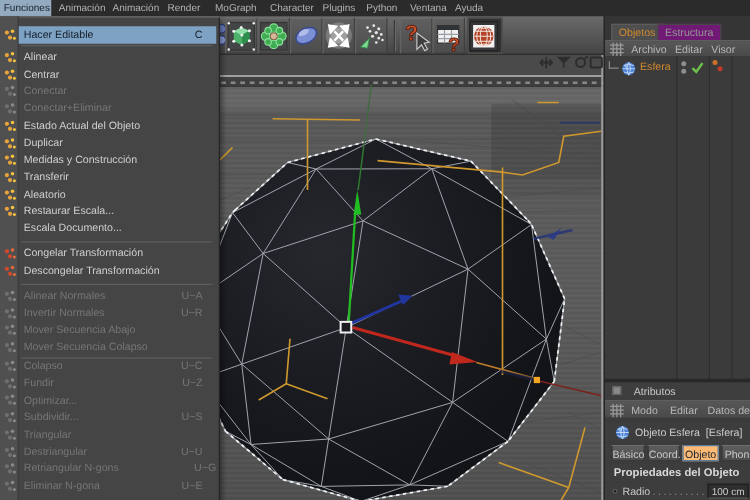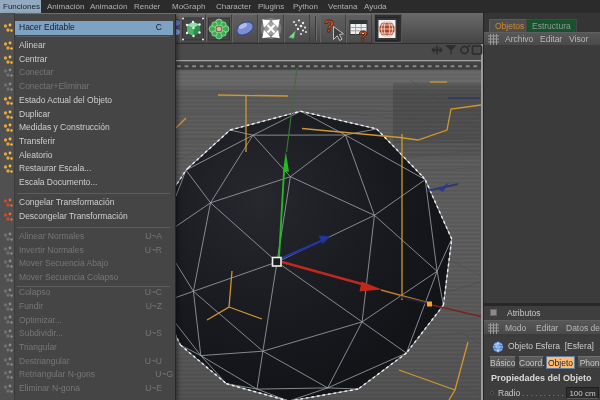--- a/index.html
+++ b/index.html
@@ -183,32 +183,51 @@
 <path d="M447 46 h8 l-4 4 Z M451 49 v5" fill="#2d2d2d" stroke="#2d2d2d" stroke-width="1.4"></path>
 <g stroke="#2d2d2d" stroke-width="1.6" fill="none">
  <circle cx="464.5" cy="50" r="3.6"></circle>
  <path d="M468 47 l2.4 -2"></path>
  <rect x="472.5" y="46" width="9" height="8" rx="1"></rect>
 </g>
 </svg>
 <div style="position:absolute;left:483px;top:13px;width:117px;height:387px;background:#3b3b3b;border-left:1px solid #252525">
 <div style="position:absolute;left:0;top:0;width:116px;height:19px;background:#353535">
  <div style="position:absolute;left:5px;top:6px;height:13px;padding:0 5px;background:#4e4e4e;border:1px solid #5c5c5c;border-bottom:none;color:#d28a2e;font-size:8.5px;line-height:13px">Objetos</div>
- <div style="position:absolute;left:42px;top:6px;height:13px;padding:0 5px;background:#14532d;border:1px solid #474747;border-bottom:none;color:#979797;font-size:8.5px;line-height:13px">Estructura</div>
+ <div style="position:absolute;left:42px;top:6px;height:13px;padding:0 5px;background:#701a75;border:1px solid #474747;border-bottom:none;color:#979797;font-size:8.5px;line-height:13px">Estructura</div>
 </div>
 <div style="position:absolute;left:0;top:19px;width:117px;height:13px;background:linear-gradient(#575757,#4a4a4a);border-top:1px solid #5f5f5f;color:#b8b8b8;font-size:8.5px;line-height:13px">
  <span style="position:absolute;left:3px;top:1px"><svg width="13" height="11" viewBox="0 0 13 11">
           <g stroke="#9a9a9a" stroke-width="1">
             <path d="M1 2 h11 M1 5 h11 M1 8 h11 M3.5 0 v11 M6.5 0 v11 M9.5 0 v11"></path>
           </g>
         </svg></span>
  <span style="position:absolute;left:21px">Archivo</span>
       <span style="position:absolute;left:56px">Editar</span>
       <span style="position:absolute;left:85px">Visor</span>
 </div>
+<div style="position:absolute;left:0;top:32px;width:117px;height:258px;background:#3b3b3b">
+ <div style="position:absolute;left:57px;top:0;width:1px;height:258px;background:#2e2e2e"></div>
+ <div style="position:absolute;left:83px;top:0;width:1px;height:258px;background:#2e2e2e"></div>
+ <div style="position:absolute;left:101px;top:0;width:1px;height:258px;background:#2e2e2e"></div>
+ <div style="position:absolute;left:3px;top:4px;width:8px;height:6px;border-left:1px solid #888;border-bottom:1px solid #888"></div>
+ <div style="position:absolute;left:13px;top:3px"><svg width="12" height="12" viewBox="0 0 12 12">
+          <circle cx="6" cy="6" r="5.2" fill="#4a7fd4"></circle>
+          <path d="M2 3.5 Q6 1.2 10 3.5 M1 6 h10 M2 8.5 Q6 10.8 10 8.5 M6 0.8 Q3.4 6 6 11.2 M6 0.8 Q8.6 6 6 11.2" stroke="#cfe0f8" stroke-width="0.7" fill="none"></path>
+          <circle cx="4.2" cy="3.8" r="1.6" fill="#a8c6f0" opacity="0.8"></circle>
+        </svg></div>
+ <div style="position:absolute;left:28px;top:3px;color:#d28a2e;font-size:8.5px">Esfera</div>
+ <div style="position:absolute;left:61px;top:4px;width:4px;height:4px;border-radius:50%;background:#8e8e8e"></div>
+ <div style="position:absolute;left:61px;top:10px;width:4px;height:4px;border-radius:50%;background:#8e8e8e"></div>
+ <svg style="position:absolute;left:68px;top:3px" width="12" height="12" viewBox="0 0 12 12">
+        <path d="M2 6.5 L5 9.5 L10 2.5" stroke="#6cc24a" stroke-width="2" fill="none"></path>
+      </svg>
+ <div style="position:absolute;left:86px;top:3px;width:4px;height:4px;border-radius:50%;background:#d0722a"></div>
+ <div style="position:absolute;left:90px;top:8px;width:4px;height:4px;border-radius:50%;background:#c23b2a"></div>
+</div>
 <div style="position:absolute;left:0;top:290px;width:117px;height:3px;background:#282828"></div>
 <div style="position:absolute;left:0;top:293px;width:117px;height:14px;background:#3e3e3e;color:#c9c9c9;font-size:8.5px;line-height:14px">
  <span style="position:absolute;left:6px;top:3px;width:7px;height:7px;background:#8a8a8a;border:1px solid #666"></span>
  <span style="position:absolute;left:23px">Atributos</span>
 </div>
 <div style="position:absolute;left:0;top:307px;width:117px;height:14px;background:linear-gradient(#575757,#4a4a4a);border-top:1px solid #5f5f5f;color:#b8b8b8;font-size:8.5px;line-height:14px">
  <span style="position:absolute;left:3px;top:2px"><svg width="13" height="11" viewBox="0 0 13 11">
           <g stroke="#9a9a9a" stroke-width="1">
             <path d="M1 2 h11 M1 5 h11 M1 8 h11 M3.5 0 v11 M6.5 0 v11 M9.5 0 v11"></path>
           </g>

